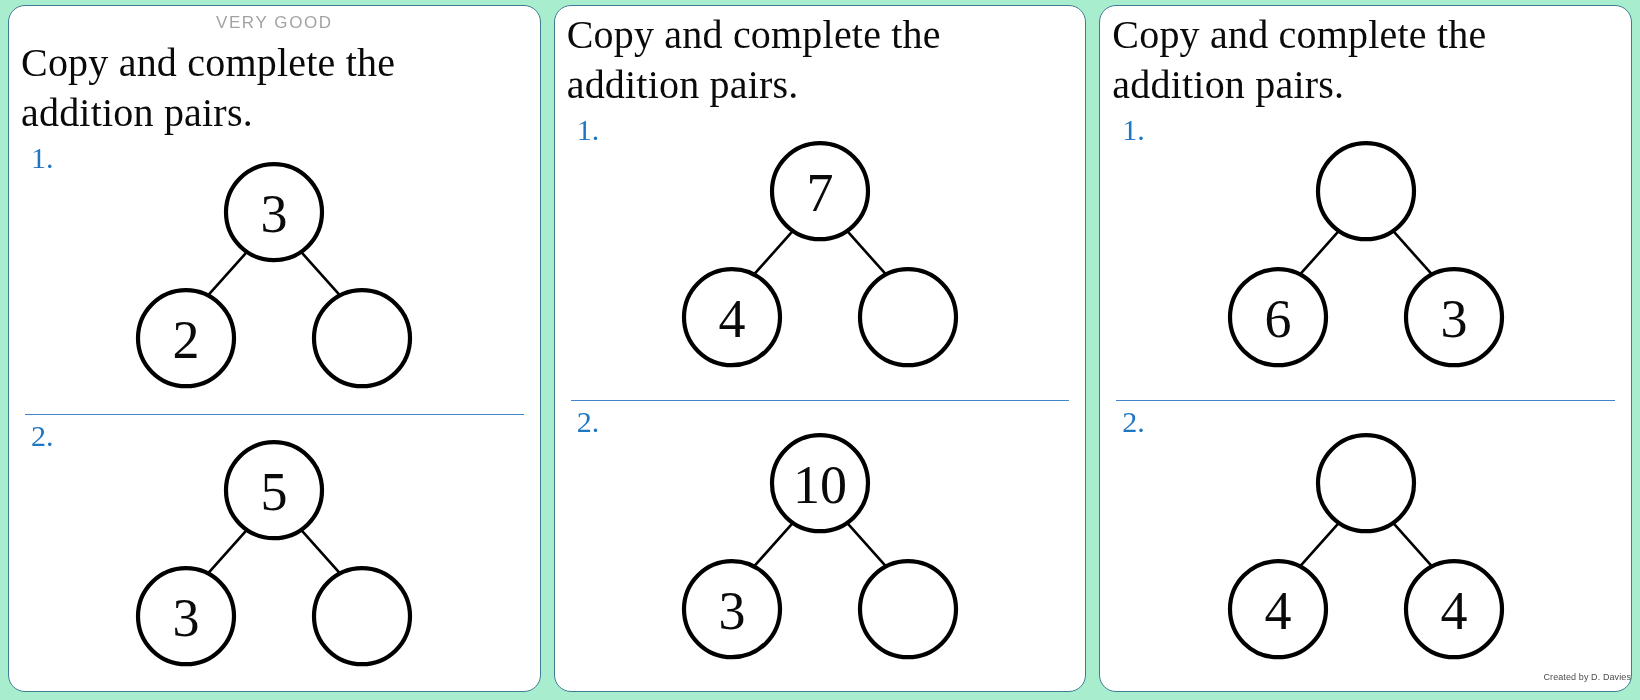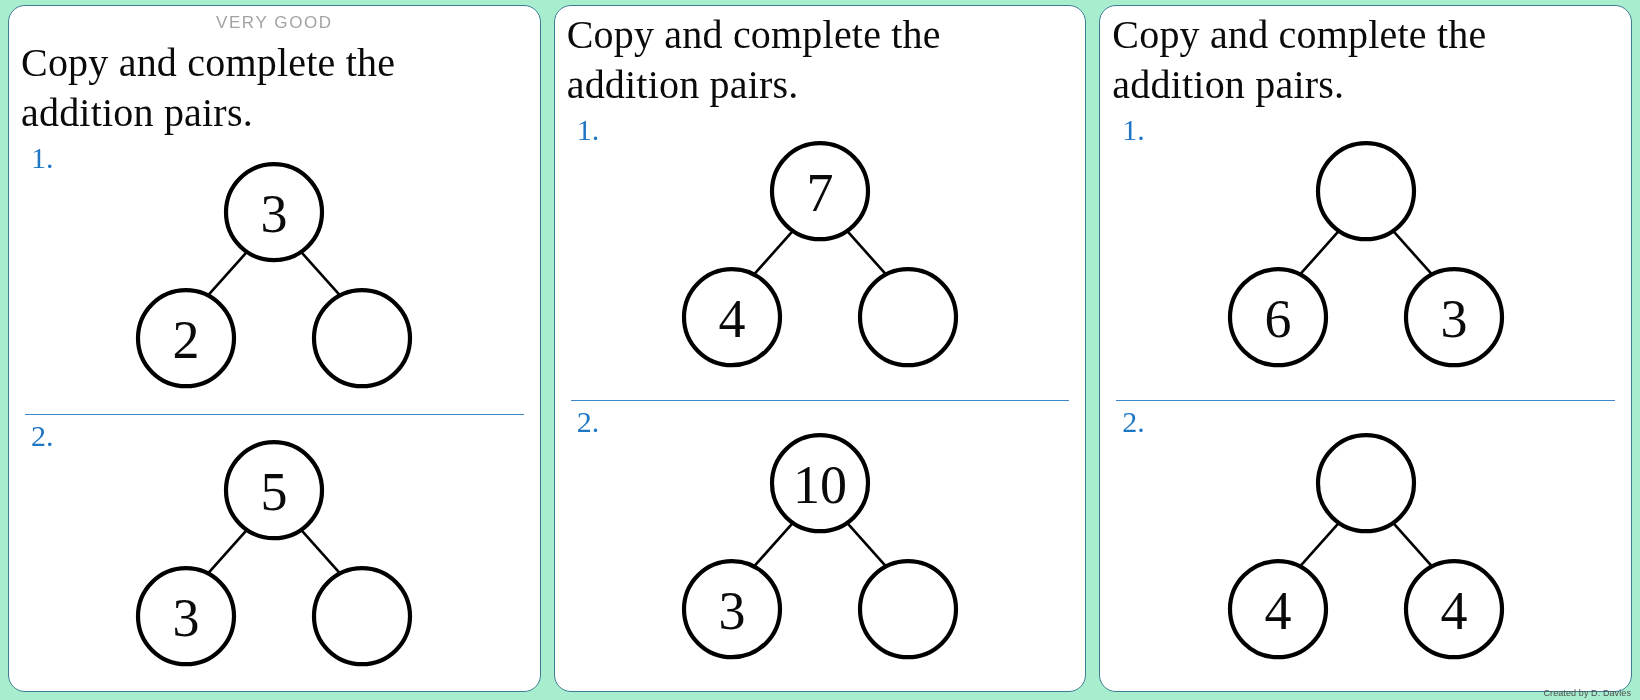--- a/index.html
+++ b/index.html
@@ -117,21 +117,21 @@
 
   .connector {
     stroke: #000000;
     stroke-width: 2.6;
     fill: none;
   }
 
   .credit {
     position: absolute;
     right: 9px;
-    bottom: 2px;
+    bottom: 18px;
     font-family: "Liberation Sans", sans-serif;
     font-size: 9px;
     color: #4d4d4d;
     letter-spacing: 0.1px;
   }
 </style>
 </head>
 <body>
 
 <div id="board">

